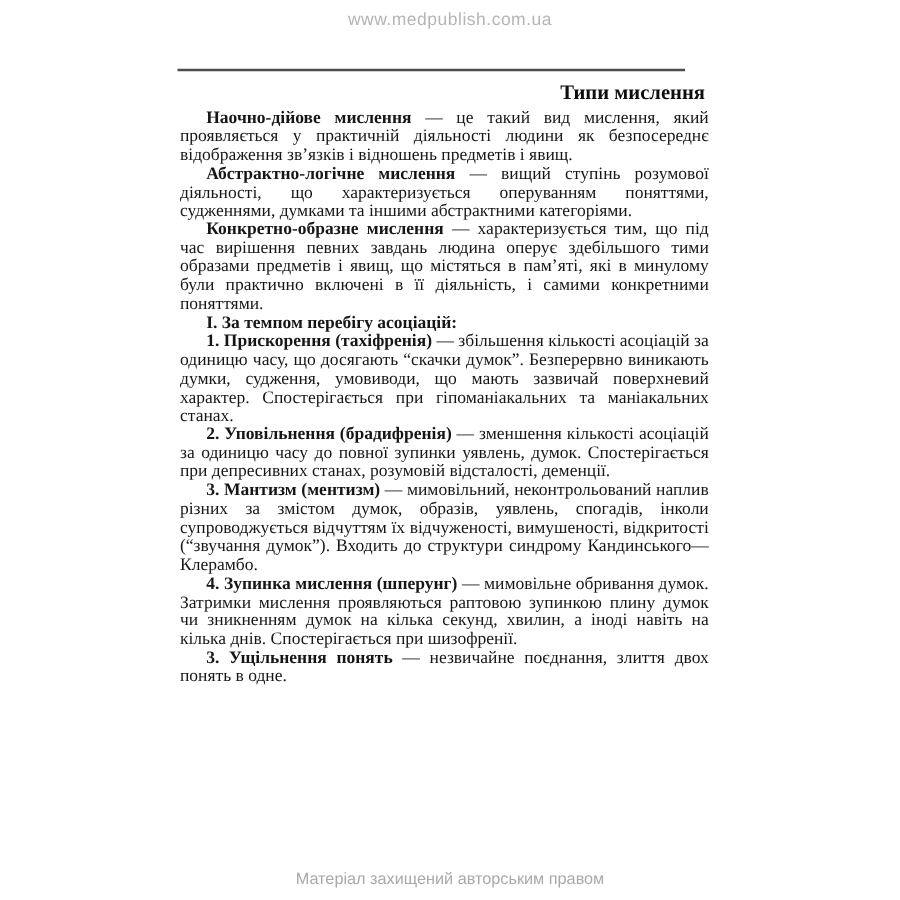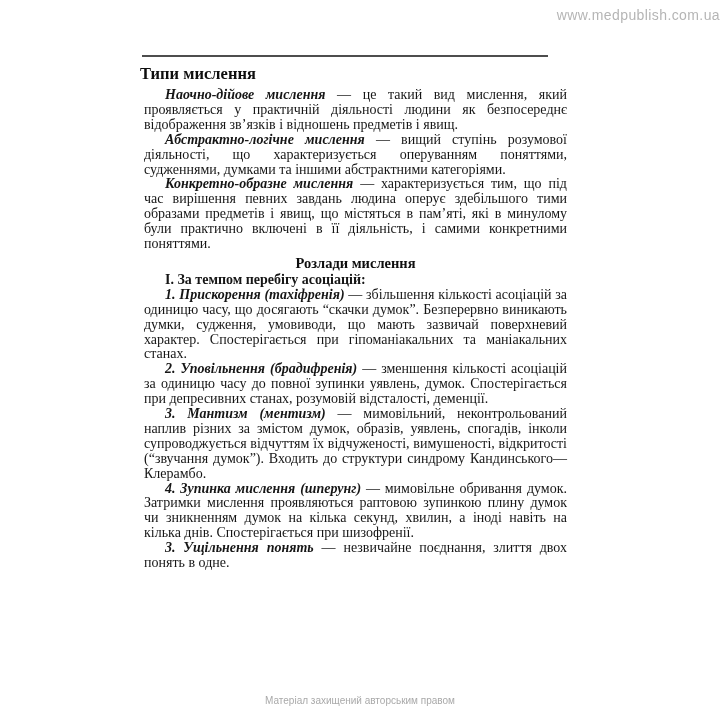--- a/index.html
+++ b/index.html
@@ -1,55 +1,54 @@
 <!DOCTYPE html>
 <html><head>
 <meta charset="utf-8">
 <style>
   html,body{margin:0;padding:0;background:#ffffff;}
   .page{position:relative;width:720px;height:720px;background:#ffffff;overflow:hidden;
         font-family:"Liberation Serif",serif;color:#161616;}
-  .watermark{position:absolute;top:7px;left:0;width:720px;text-align:right;
+  .watermark{position:absolute;top:7px;left:0;width:720px;text-align:center;
         font-family:"Liberation Sans",sans-serif;font-size:14px;color:#b5b5b5;letter-spacing:.4px;}
   .chapter{position:absolute;top:39px;left:142px;width:406px;text-align:center;
         font-family:"Liberation Sans",sans-serif;font-size:12.5px;font-weight:bold;color:#1f1f1f;}
   .rule{position:absolute;top:55px;left:142px;width:406px;height:1.5px;background:#4d4d4d;border:none;margin:0;}
-  .title{position:absolute;top:64px;left:140px;width:424px;text-align:left;
+  .title{position:absolute;top:64px;left:140px;width:424px;text-align:right;
         font-size:16.5px;font-weight:bold;color:#0e0e0e;margin:0;}
   .bodytext{position:absolute;top:88px;left:144px;width:423px;
         font-size:14px;line-height:14.9px;text-align:justify;}
   .par{margin:0;text-indent:21px;}
-  .lead{font-weight:bold;font-style:italic;}
+  .lead{font-weight:bold;}
   .group-heading{margin:0;text-indent:21px;font-weight:bold;}
   .section-title{margin:4px 0 2px 0;text-align:center;text-indent:0;font-weight:bold;font-size:14.5px;color:#0e0e0e;}
   .pagenum{position:absolute;top:664px;left:144px;width:399px;text-align:right;
         font-size:13.5px;font-weight:bold;color:#222222;}
   .footer{position:absolute;top:695px;left:0;width:720px;text-align:center;
-        font-family:"Liberation Sans",sans-serif;font-size:10px;color:#a9a9a9;}
+        font-family:"Liberation Sans",sans-serif;font-size:13px;color:#a9a9a9;}
 </style>
 </head>
 <body>
 
 <div class="page">
 
   <div class="watermark">www.medpublish.com.ua</div>
 
   <div class="rule"></div>
 
   <h1 class="title">Типи мислення</h1>
 
   <div class="bodytext">
 
     <p class="par"><span class="lead">Наочно-дійове мислення</span><span> — це такий вид мислення, який проявляється у практичній діяльності людини як безпосереднє відображення зв’язків і відношень предметів і явищ.</span></p>
 
     <p class="par"><span class="lead">Абстрактно-логічне мислення</span><span> — вищий ступінь розумової діяльності, що характеризується оперуванням поняттями, судженнями, думками та іншими абстрактними категоріями.</span></p>
 
     <p class="par"><span class="lead">Конкретно-образне мислення</span><span> — характеризується тим, що під час вирішення певних завдань людина оперує здебільшого тими образами предметів і явищ, що містяться в пам’яті, які в минулому були практично включені в її діяльність, і самими конкретними поняттями.</span></p>
 
-    <h2 class="section-title">Розлади мислення</h2>
 
     <p class="group-heading">I. За темпом перебігу асоціацій:</p>
 
     <p class="par"><span class="lead">1. Прискорення (тахіфренія)</span><span> — збільшення кількості асоціацій за одиницю часу, що досягають “скачки думок”. Безперервно виникають думки, судження, умовиводи, що мають зазвичай поверхневий характер. Спостерігається при гіпоманіакальних та маніакальних станах.</span></p>
 
     <p class="par"><span class="lead">2. Уповільнення (брадифренія)</span><span> — зменшення кількості асоціацій за одиницю часу до повної зупинки уявлень, думок. Спостерігається при депресивних станах, розумовій відсталості, деменції.</span></p>
 
     <p class="par"><span class="lead">3. Мантизм (ментизм)</span><span> — мимовільний, неконтрольований наплив різних за змістом думок, образів, уявлень, спогадів, інколи супроводжується відчуттям їх відчуженості, вимушеності, відкритості (“звучання думок”). Входить до структури синдрому Кандинського—Клерамбо.</span></p>
 
     <p class="par"><span class="lead">4. Зупинка мислення (шперунг)</span><span> — мимовільне обривання думок. Затримки мислення проявляються раптовою зупинкою плину думок чи зникненням думок на кілька секунд, хвилин, а іноді навіть на кілька днів. Спостерігається при шизофренії.</span></p>

